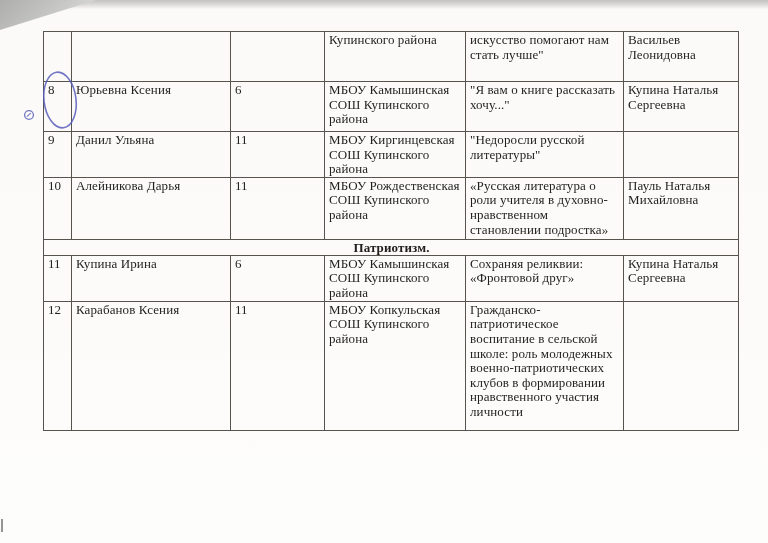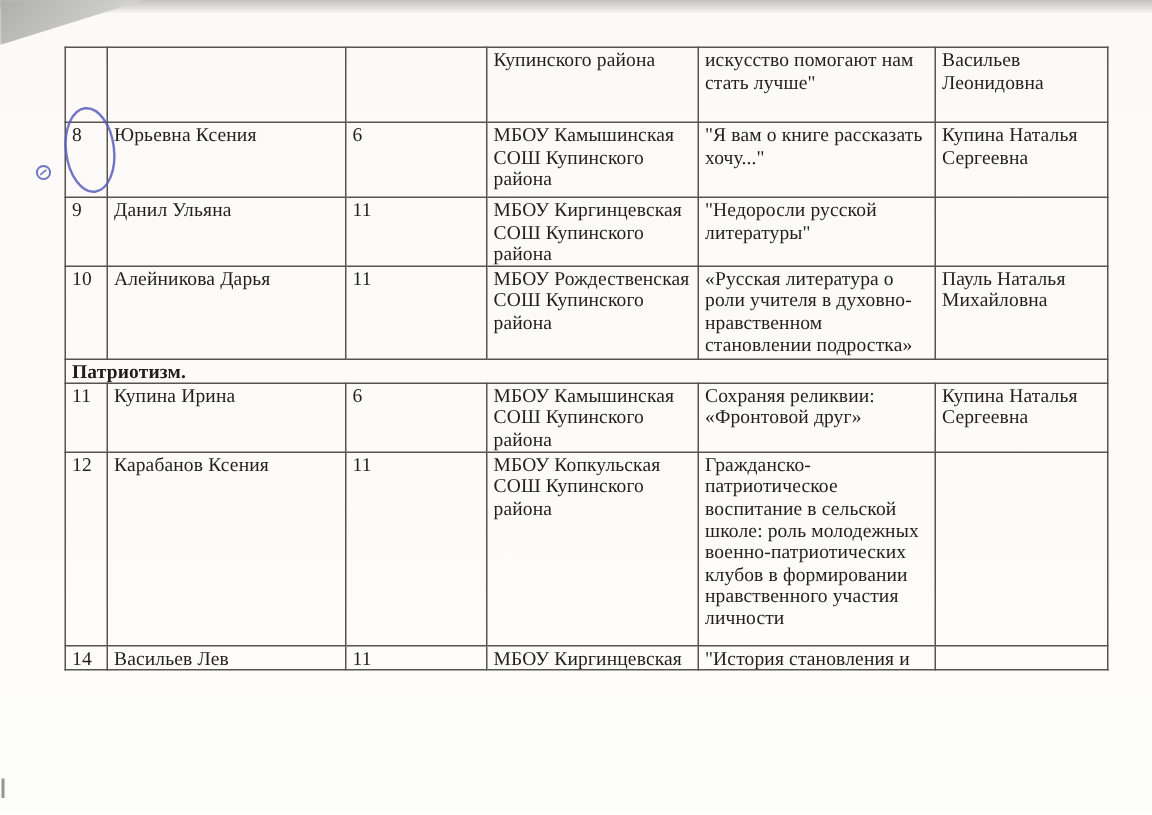--- a/index.html
+++ b/index.html
@@ -53,21 +53,21 @@
   table.doc-table td {
     border: 1px solid #57544e;
     vertical-align: top;
     padding: 1px 3px 0 4px;
     overflow: hidden;
     letter-spacing: 0.1px;
   }
   td.cell-num { padding-left: 4px; }
   td.cell-topic { padding-left: 5px; padding-right: 2px; }
   td.section-cell {
-    text-align: left;
+    text-align: center;
     font-weight: bold;
     padding: 0;
     line-height: 14px;
     font-size: 13px;
   }
   
   .pen-ellipse { position: absolute; left: 38px; top: 66px; }
   .pen-dot { position: absolute; left: 21px; top: 107px; }
 </style>
 </head>
@@ -132,28 +132,20 @@
           <td class="cell-teacher">Купина Наталья Сергеевна</td>
         </tr>
         <tr style="height: 129px;">
           <td class="cell-num">12</td>
           <td class="cell-name">Карабанов Ксения</td>
           <td class="cell-grade">11</td>
           <td class="cell-school">МБОУ Копкульская СОШ Купинского района</td>
           <td class="cell-topic">Гражданско-патриотическое воспитание в сельской школе: роль молодежных военно-патриотических клубов в формировании нравственного участия личности</td>
           <td class="cell-teacher"></td>
         </tr>
-        <tr style="height: 16px;">
-          <td class="cell-num">14</td>
-          <td class="cell-name">Васильев Лев</td>
-          <td class="cell-grade">11</td>
-          <td class="cell-school">МБОУ Киргинцевская</td>
-          <td class="cell-topic">"История становления и</td>
-          <td class="cell-teacher"></td>
-        </tr>
       </tbody>
   </table>
 
   <svg class="pen-ellipse" width="46" height="68" viewBox="0 0 46 68">
     <ellipse cx="22" cy="34" rx="16" ry="28" transform="rotate(-7 22 34)" fill="none" stroke="#585dbb" stroke-width="1.6" stroke-linecap="round" stroke-dasharray="150 12" opacity="0.85"></ellipse>
   </svg>
 
   <svg class="pen-dot" width="16" height="16" viewBox="0 0 16 16">
     <circle cx="8" cy="8" r="4.4" fill="none" stroke="#585dbb" stroke-width="1.3" opacity="0.85"></circle>
     <path d="M5.8 9.6 L9.8 6.2" stroke="#585dbb" stroke-width="1.1" fill="none" opacity="0.85"></path>

